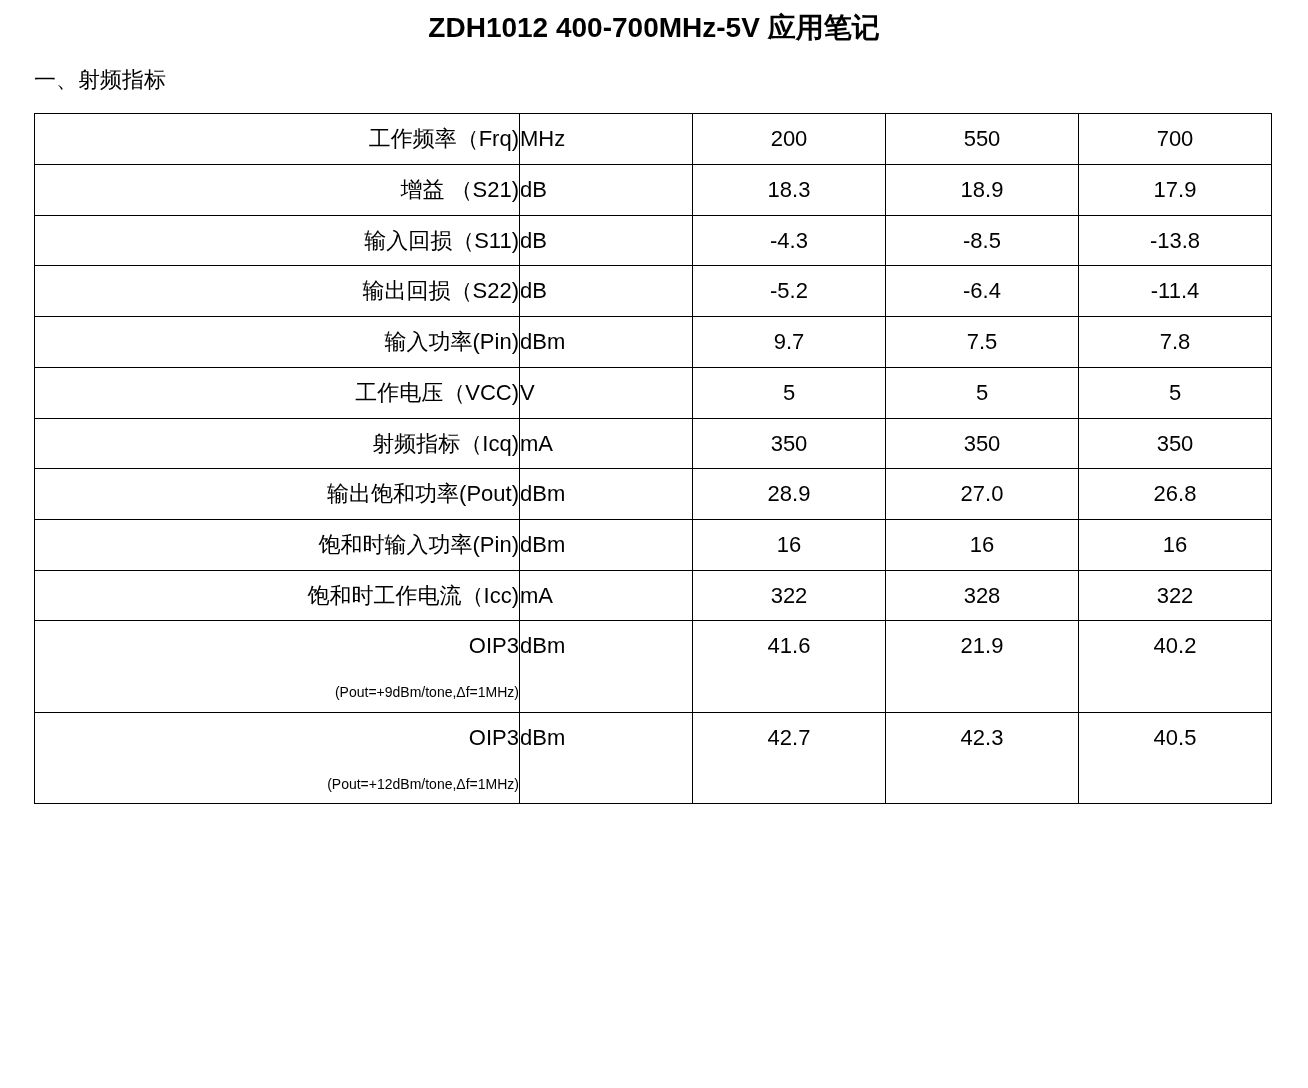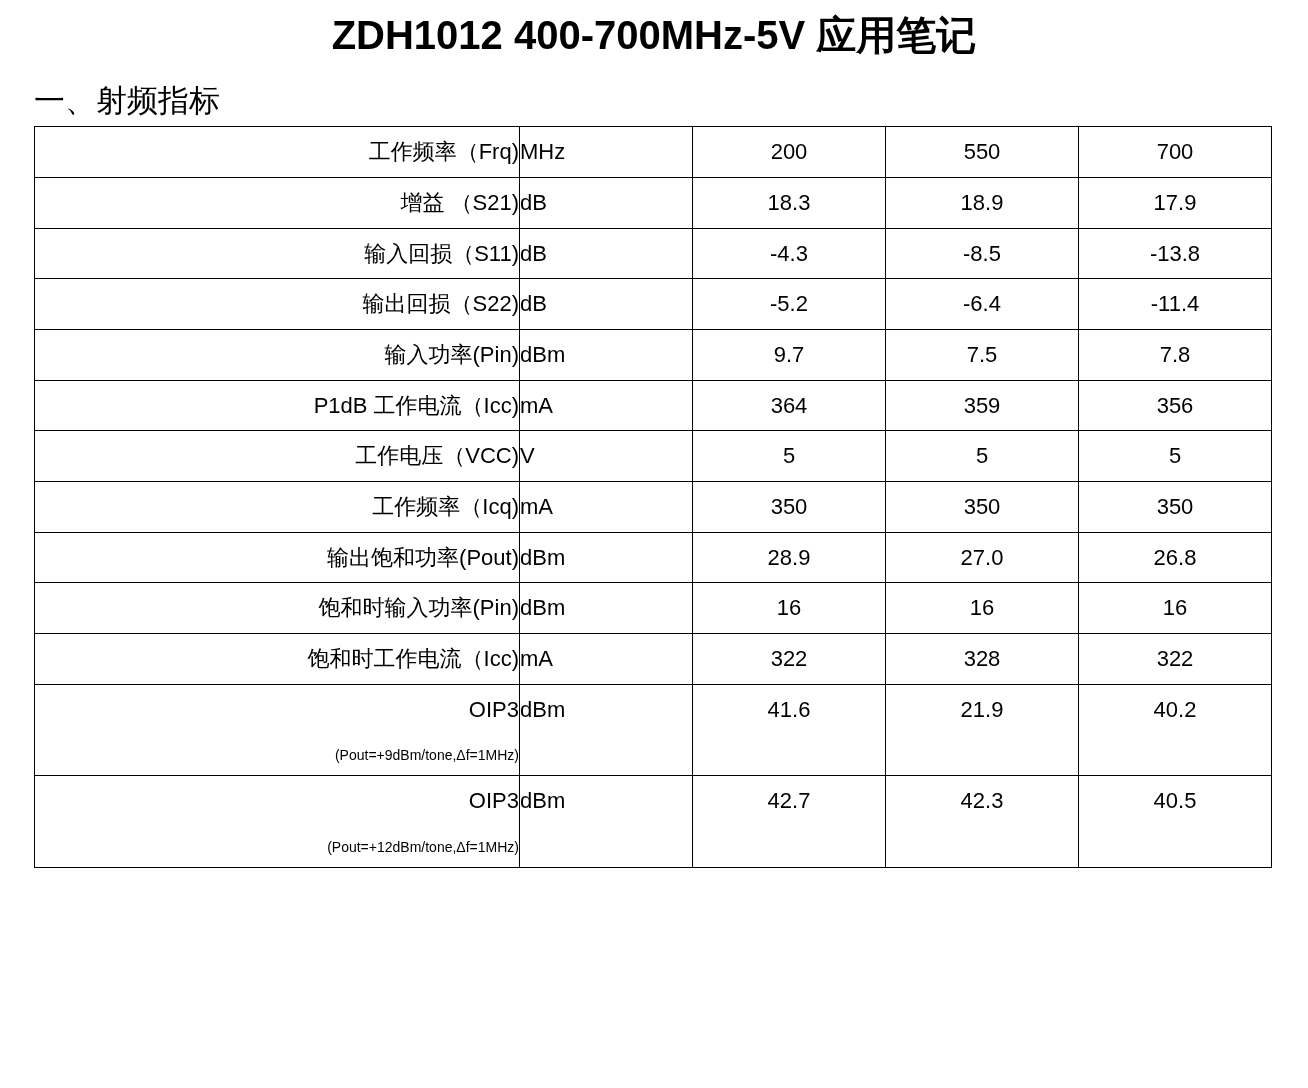--- a/index.html
+++ b/index.html
@@ -16,30 +16,30 @@
   }
   .page {
     width: 1308px;
     height: 1088px;
     box-sizing: border-box;
     padding: 0;
     position: relative;
   }
   .doc-title {
     text-align: center;
-    font-size: 40px;
+    font-size: 28px;
     font-weight: bold;
     letter-spacing: 0px;
     margin: 10px 0 0 0;
     padding: 0;
     line-height: 1.25;
   }
   .section-heading {
-    font-size: 31px;
-    margin: 22px 0 7px 34px;
+    font-size: 22px;
+    margin: 22px 0 20px 34px;
     font-weight: normal;
     line-height: 1.2;
   }
   table.spec-table {
     border-collapse: collapse;
     margin-left: 34px;
     width: 1232px;
     table-layout: fixed;
   }
   table.spec-table td {
@@ -115,38 +115,31 @@
 
 
       <tr>
         <td class="param"><span>输入功率(Pin)</span></td>
         <td class="unit"><span>dBm</span></td>
         <td class="val"><span>9.7</span></td>
         <td class="val"><span>7.5</span></td>
         <td class="val"><span>7.8</span></td>
       </tr>
 
-      <tr>
-        <td class="param"><span>P1dB 工作电流（Icc)</span></td>
-        <td class="unit"><span>mA</span></td>
-        <td class="val"><span>364</span></td>
-        <td class="val"><span>359</span></td>
-        <td class="val"><span>356</span></td>
-      </tr>
 
       <tr>
         <td class="param"><span>工作电压（VCC)</span></td>
         <td class="unit"><span>V</span></td>
         <td class="val"><span>5</span></td>
         <td class="val"><span>5</span></td>
         <td class="val"><span>5</span></td>
       </tr>
 
       <tr>
-        <td class="param"><span>工作频率（Icq)</span></td>
+        <td class="param"><span>射频指标（Icq)</span></td>
         <td class="unit"><span>mA</span></td>
         <td class="val"><span>350</span></td>
         <td class="val"><span>350</span></td>
         <td class="val"><span>350</span></td>
       </tr>
 
       <tr>
         <td class="param"><span>输出饱和功率(Pout)</span></td>
         <td class="unit"><span>dBm</span></td>
         <td class="val"><span>28.9</span></td>

